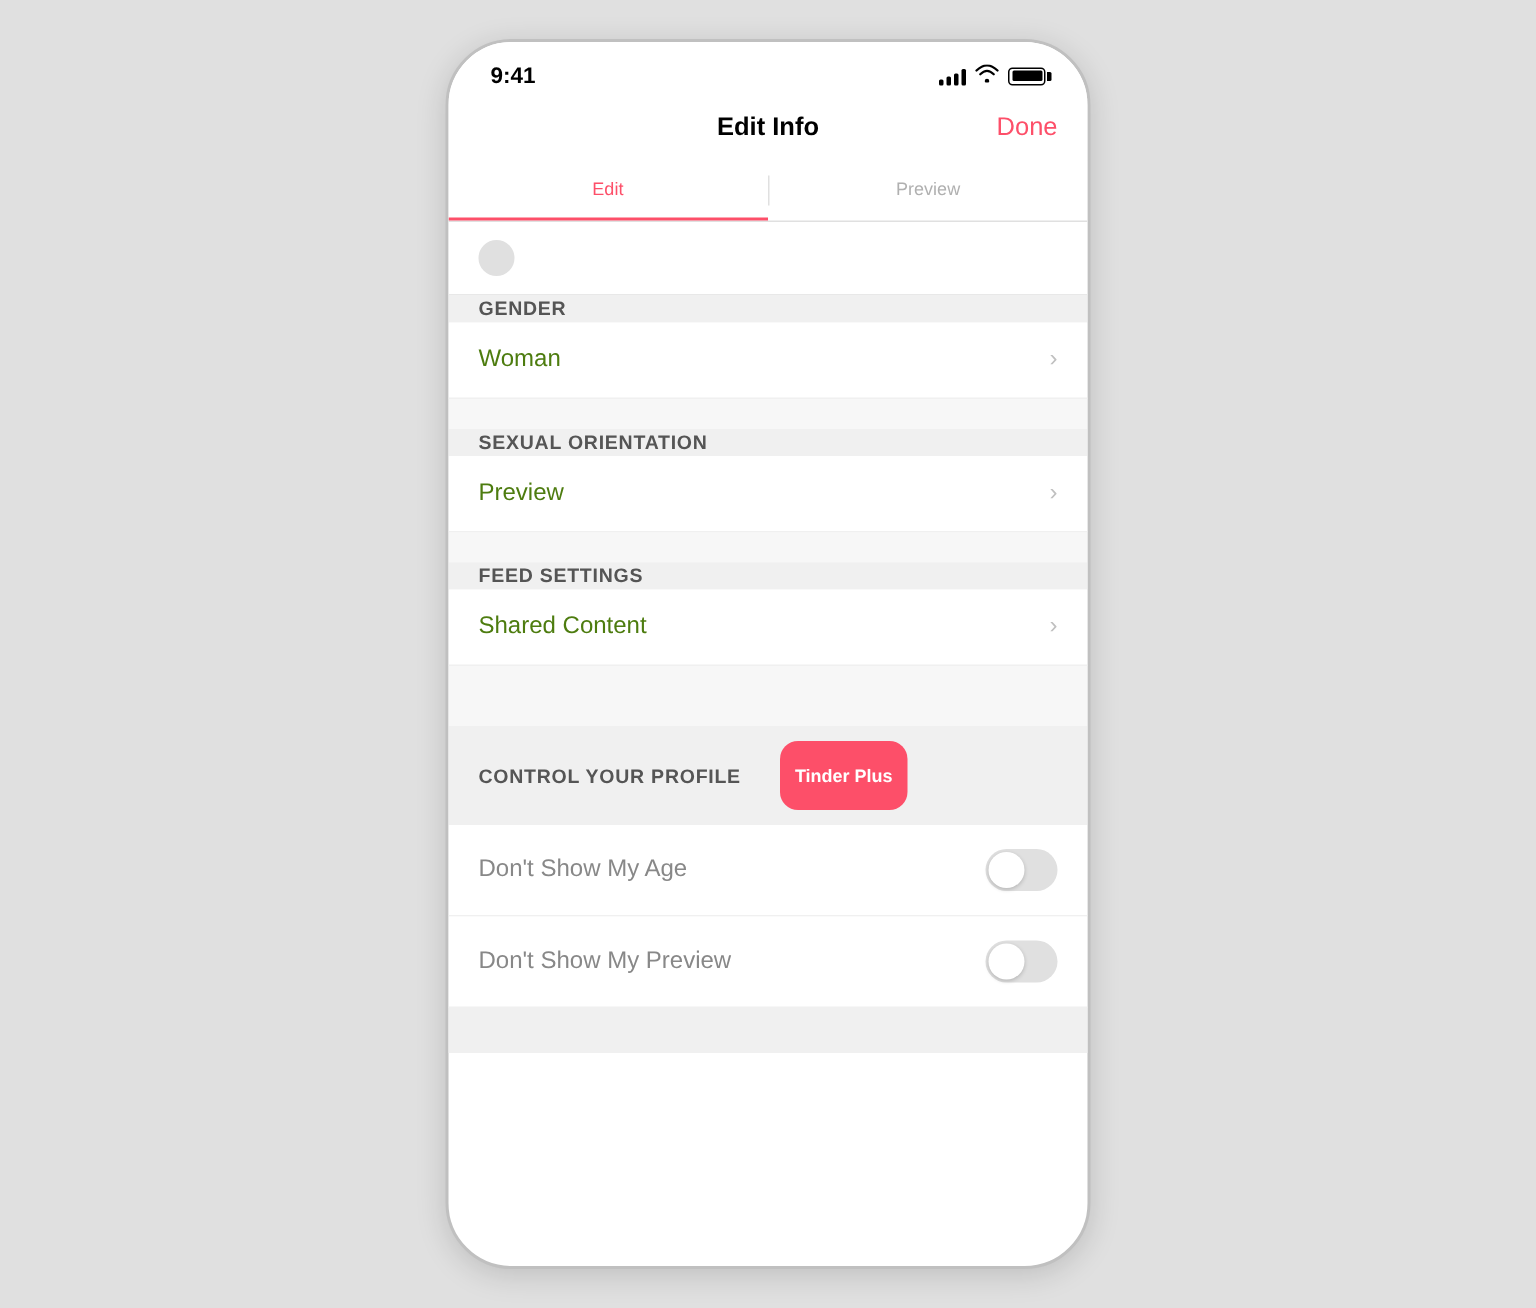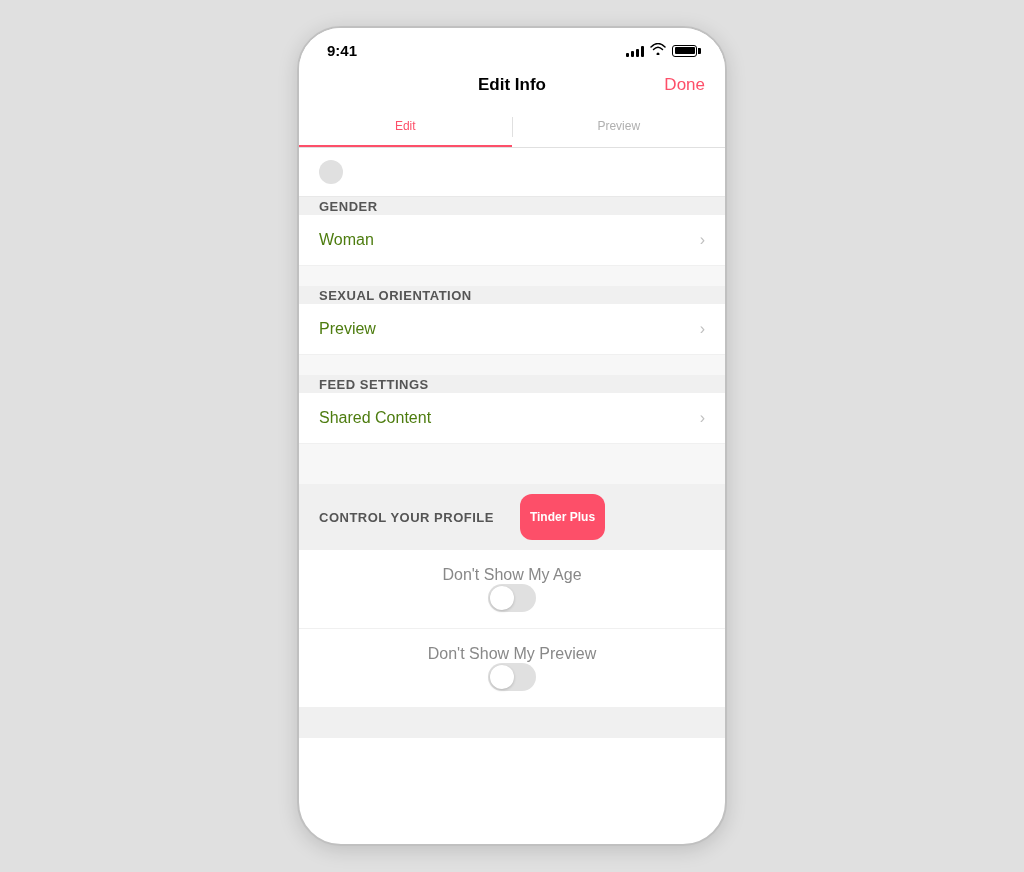--- a/index.html
+++ b/index.html
@@ -221,21 +221,20 @@
       border-radius: 12px;
     }
 
     .toggle-row {
       background: #ffffff;
       padding: 16px 20px;
       display: flex;
       align-items: center;
       justify-content: space-between;
       border-bottom: 1px solid #f0f0f0;
-      flex-direction: column;
     }
 
     .toggle-label {
       font-size: 16px;
       color: #888;
     }
 
     .toggle {
       width: 48px;
       height: 28px;

